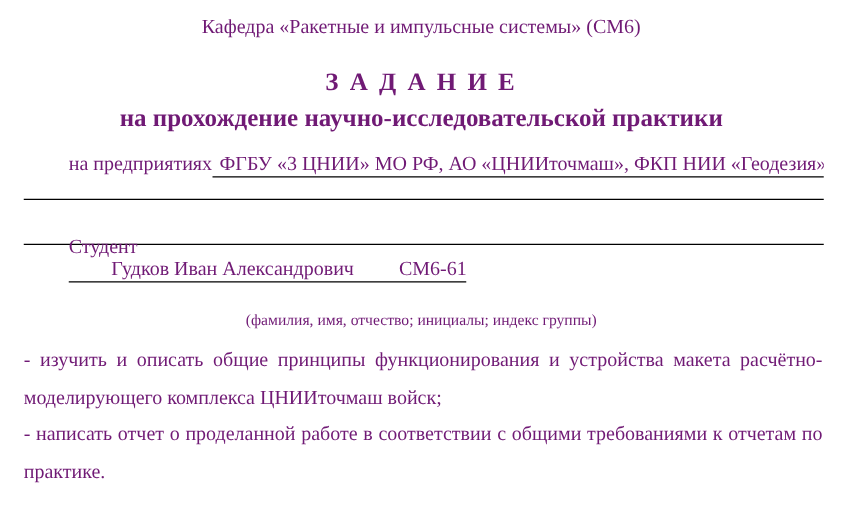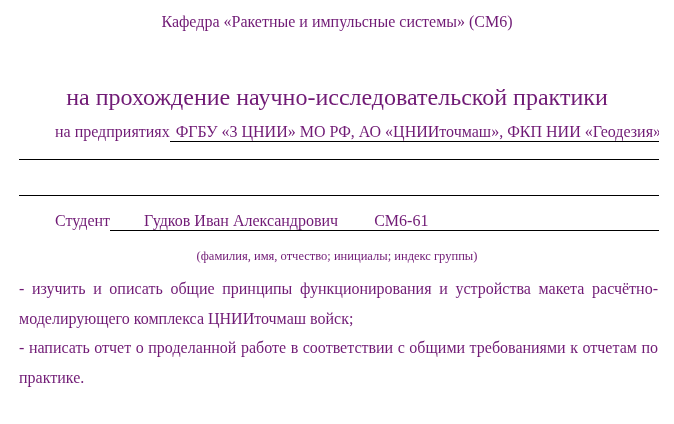--- a/index.html
+++ b/index.html
@@ -16,22 +16,22 @@
   .centered { position: absolute; left: 0; width: 100%; text-align: center; }
   .dept { top: 13px; font-size: 16px; }
   .doc-title {
     top: 55px;
     font-size: 20px;
     font-weight: bold;
     letter-spacing: 2px;
   }
   .doc-subtitle {
     top: 84px;
-    font-size: 24px;
-    font-weight: normal;
+    font-size: 20px;
+    font-weight: bold;
   }
   .field-row {
     position: absolute;
     left: 19px;
     right: 15px;
     display: flex;
     align-items: baseline;
     margin-left: 36px;
   }
   .enterprises-row { top: 123px; }
@@ -45,21 +45,21 @@
   }
   .blank-line {
     position: absolute;
     left: 19px;
     right: 15px;
     height: 0;
     border-bottom: 1.5px solid #000;
   }
   .blank-1 { top: 159px; }
   .blank-2 { top: 195px; }
-  .student-row { top: 212px; }
+  .student-row { top: 189px; flex-direction: column; }
   .student-name { padding-left: 28px; }
   .student-group { margin-left: 32px; }
   .caption {
     top: 249px;
     font-size: 12.5px;
   }
   .body-text {
     position: absolute;
     top: 274px;
     left: 19px;
@@ -75,20 +75,21 @@
     overflow: hidden;
   }
 </style>
 </head>
 <body>
 
 <div class="page">
 
   <div class="centered dept">Кафедра «Ракетные и импульсные системы» (СМ6)</div>
 
+  <div class="centered doc-title">З А Д А Н И Е</div>
 
   <div class="centered doc-subtitle">на прохождение научно-исследовательской практики</div>
 
   <div class="field-row enterprises-row">
     <span class="field-label">на предприятиях</span>
     <span class="field-fill">ФГБУ «3 ЦНИИ» МО РФ, АО «ЦНИИточмаш», ФКП НИИ «Геодезия»</span>
   </div>
 
   <div class="blank-line blank-1"></div>
   <div class="blank-line blank-2"></div>

